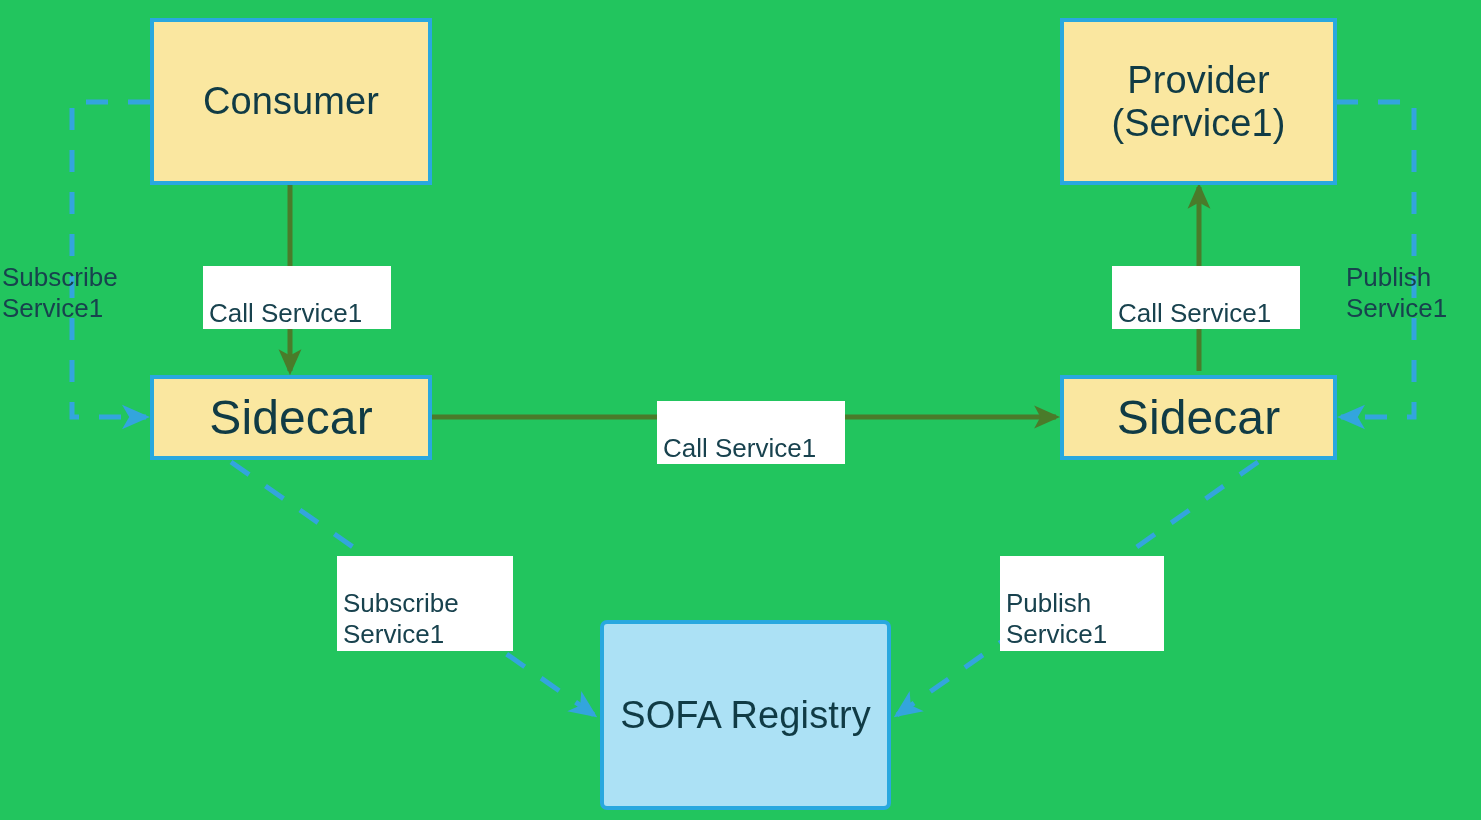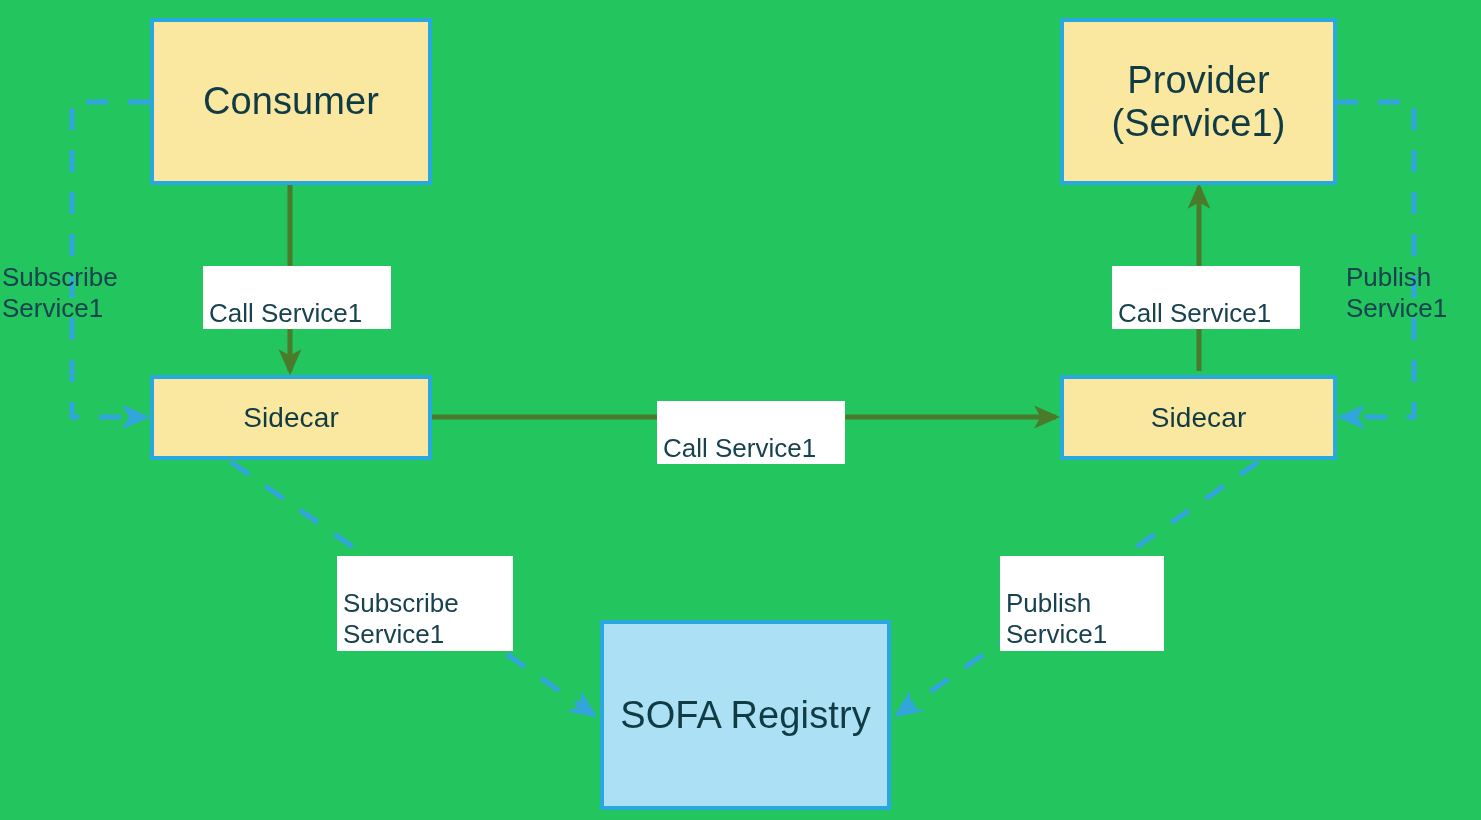--- a/index.html
+++ b/index.html
@@ -30,21 +30,21 @@
     align-items: center;
     justify-content: center;
     text-align: center;
     color: #103b45;
     line-height: 1.12;
     z-index: 3;
   }
   .node.yellow { background: #fae7a0; }
   .node.blue   { background: #ace1f5; }
   .node-label {
-    font-size: 28px;
+    font-size: 48px;
     font-weight: 400;
     letter-spacing: 0.1px;
     white-space: pre-line;
   }
   .node-label.big { font-size: 38px; }
 
   .edge-label {
     position: absolute;
     color: #18424e;
     font-size: 26px;
@@ -102,21 +102,21 @@
   </div>
 
   <div class="node yellow" style="left:150px; top:375px; width:282px; height:85px;">
     <span class="node-label">Sidecar</span>
   </div>
 
   <div class="node yellow" style="left:1060px; top:375px; width:277px; height:85px;">
     <span class="node-label">Sidecar</span>
   </div>
 
-  <div class="node blue" style="left:600px; top:620px; width:291px; height:190px;">
+  <div class="node blue" style="left:600px; top:620px; width:291px; height:190px;border-radius:7px;">
     <span class="node-label big">SOFA Registry</span>
   </div>
 
   <div class="edge-label on-white" style="left:203px; top:266px; width:176px;">
     <span>Call Service1</span>
   </div>
 
   <div class="edge-label on-white" style="left:657px; top:401px; width:176px;">
     <span>Call Service1</span>
   </div>

